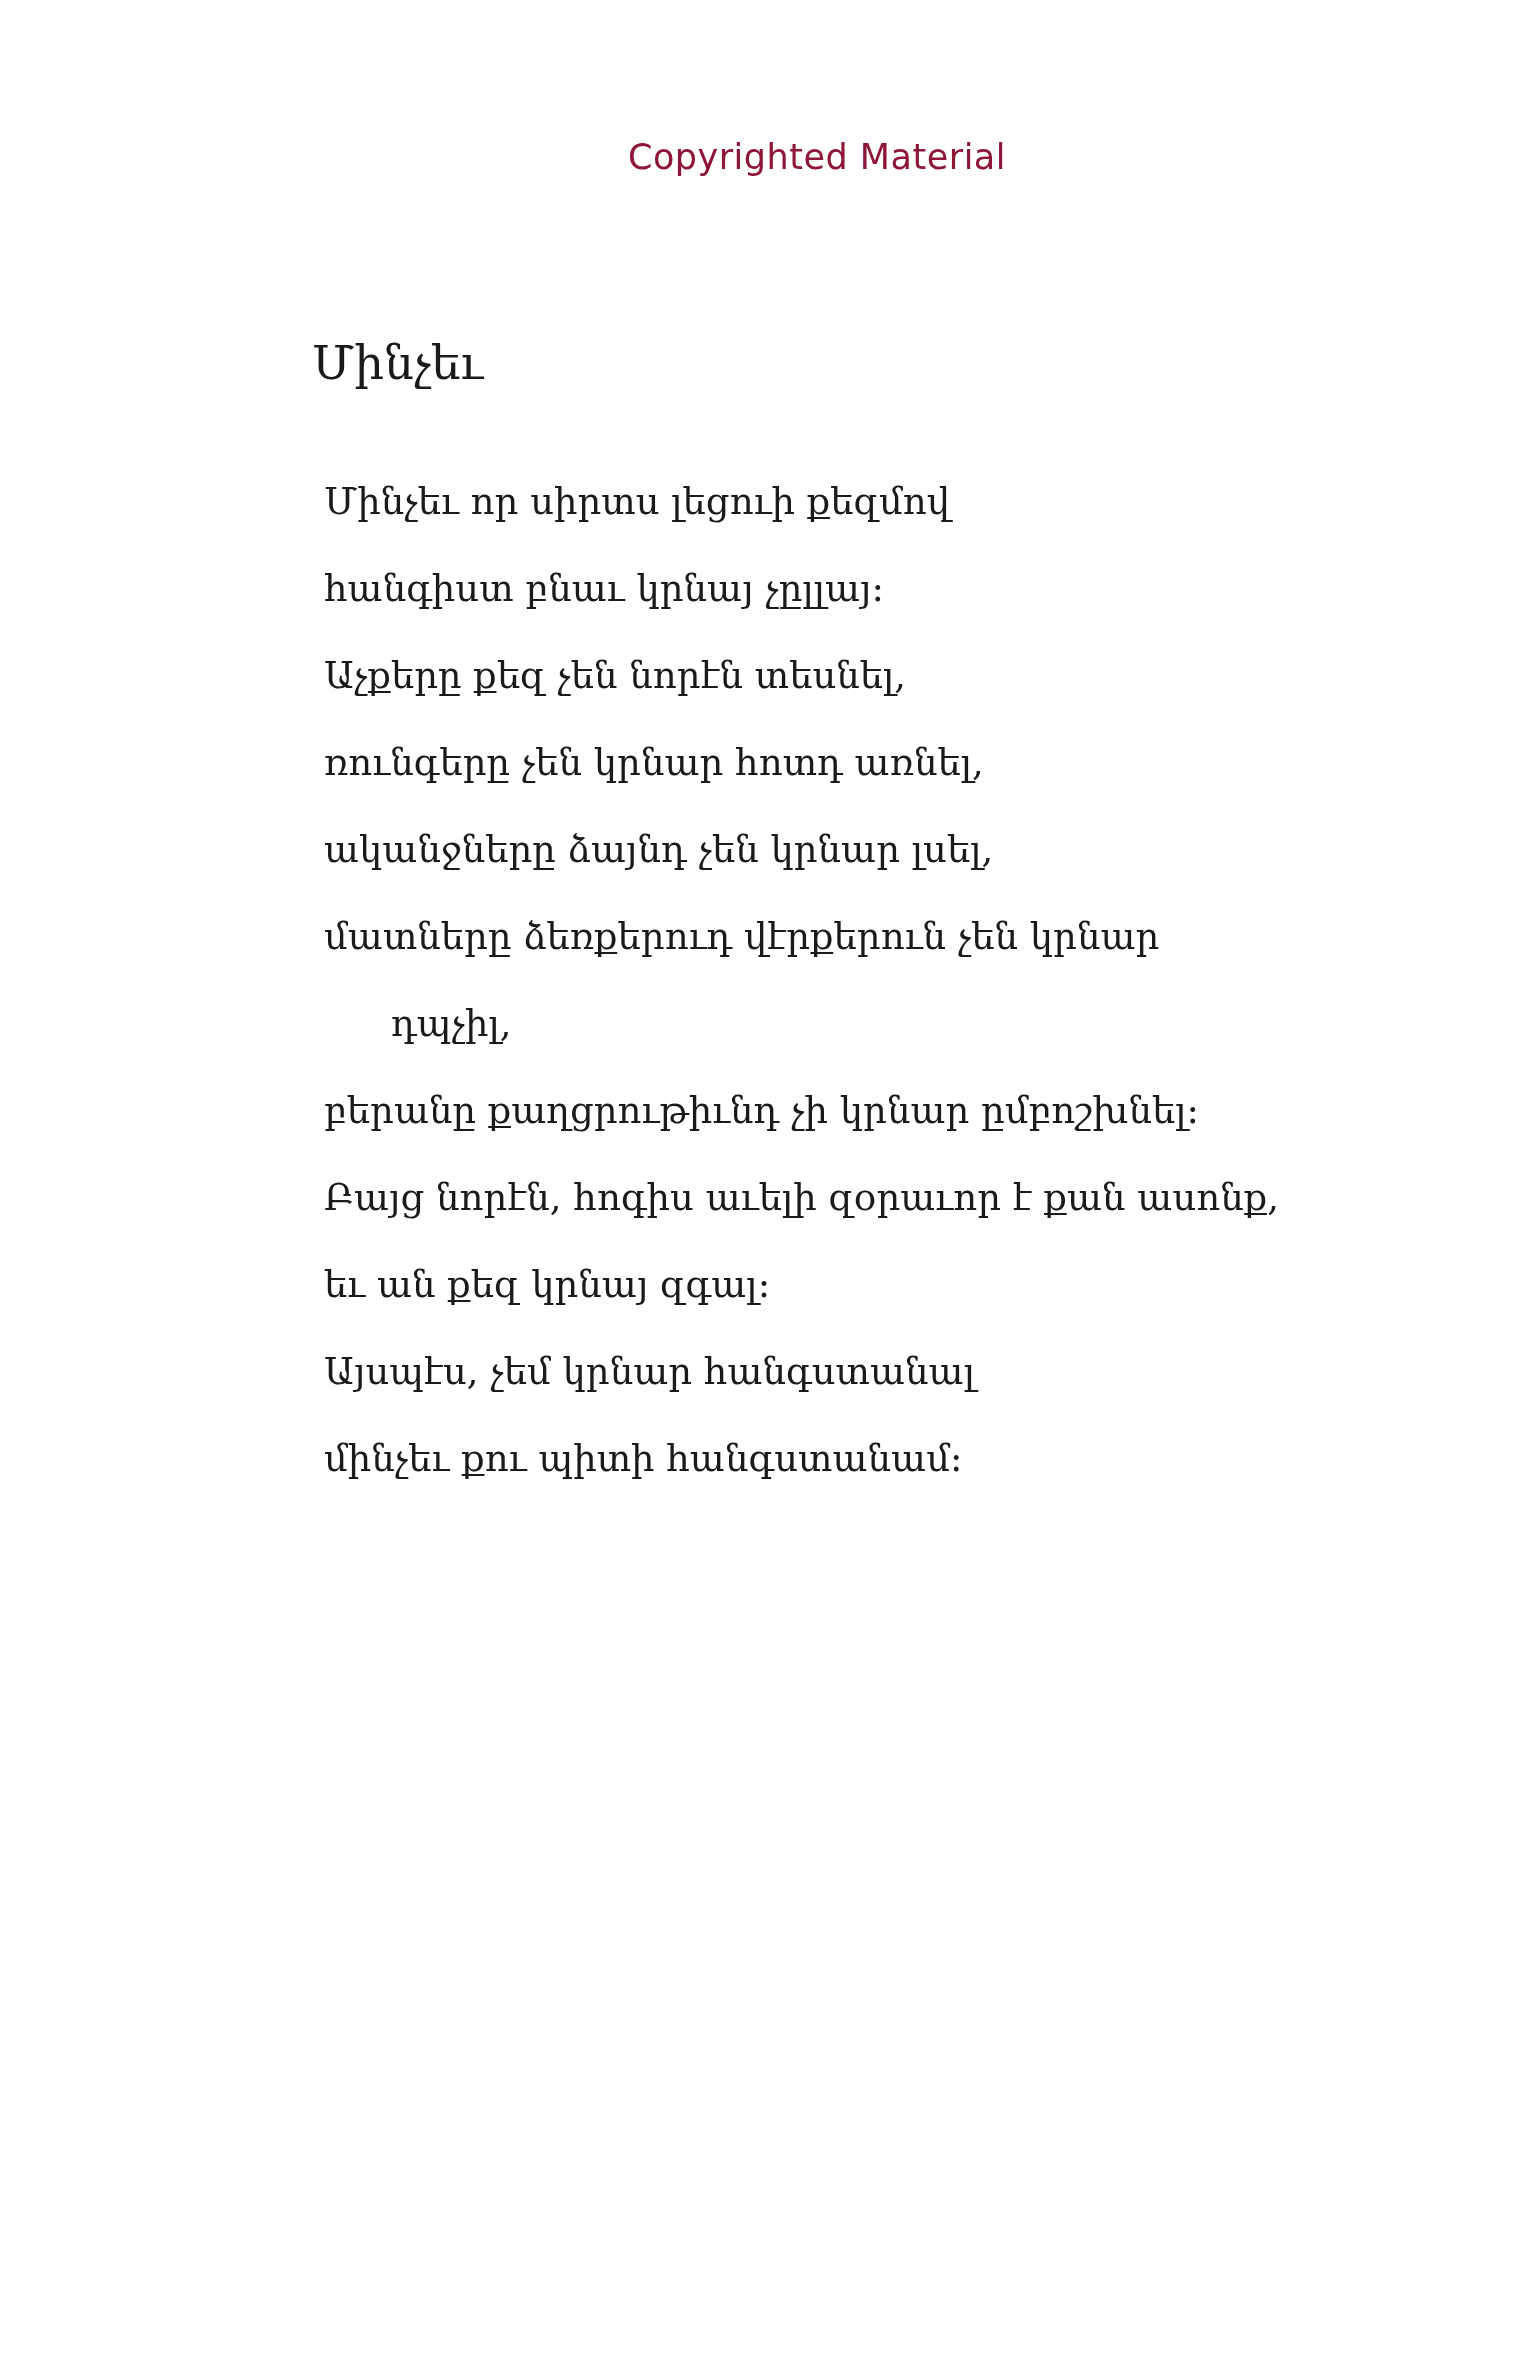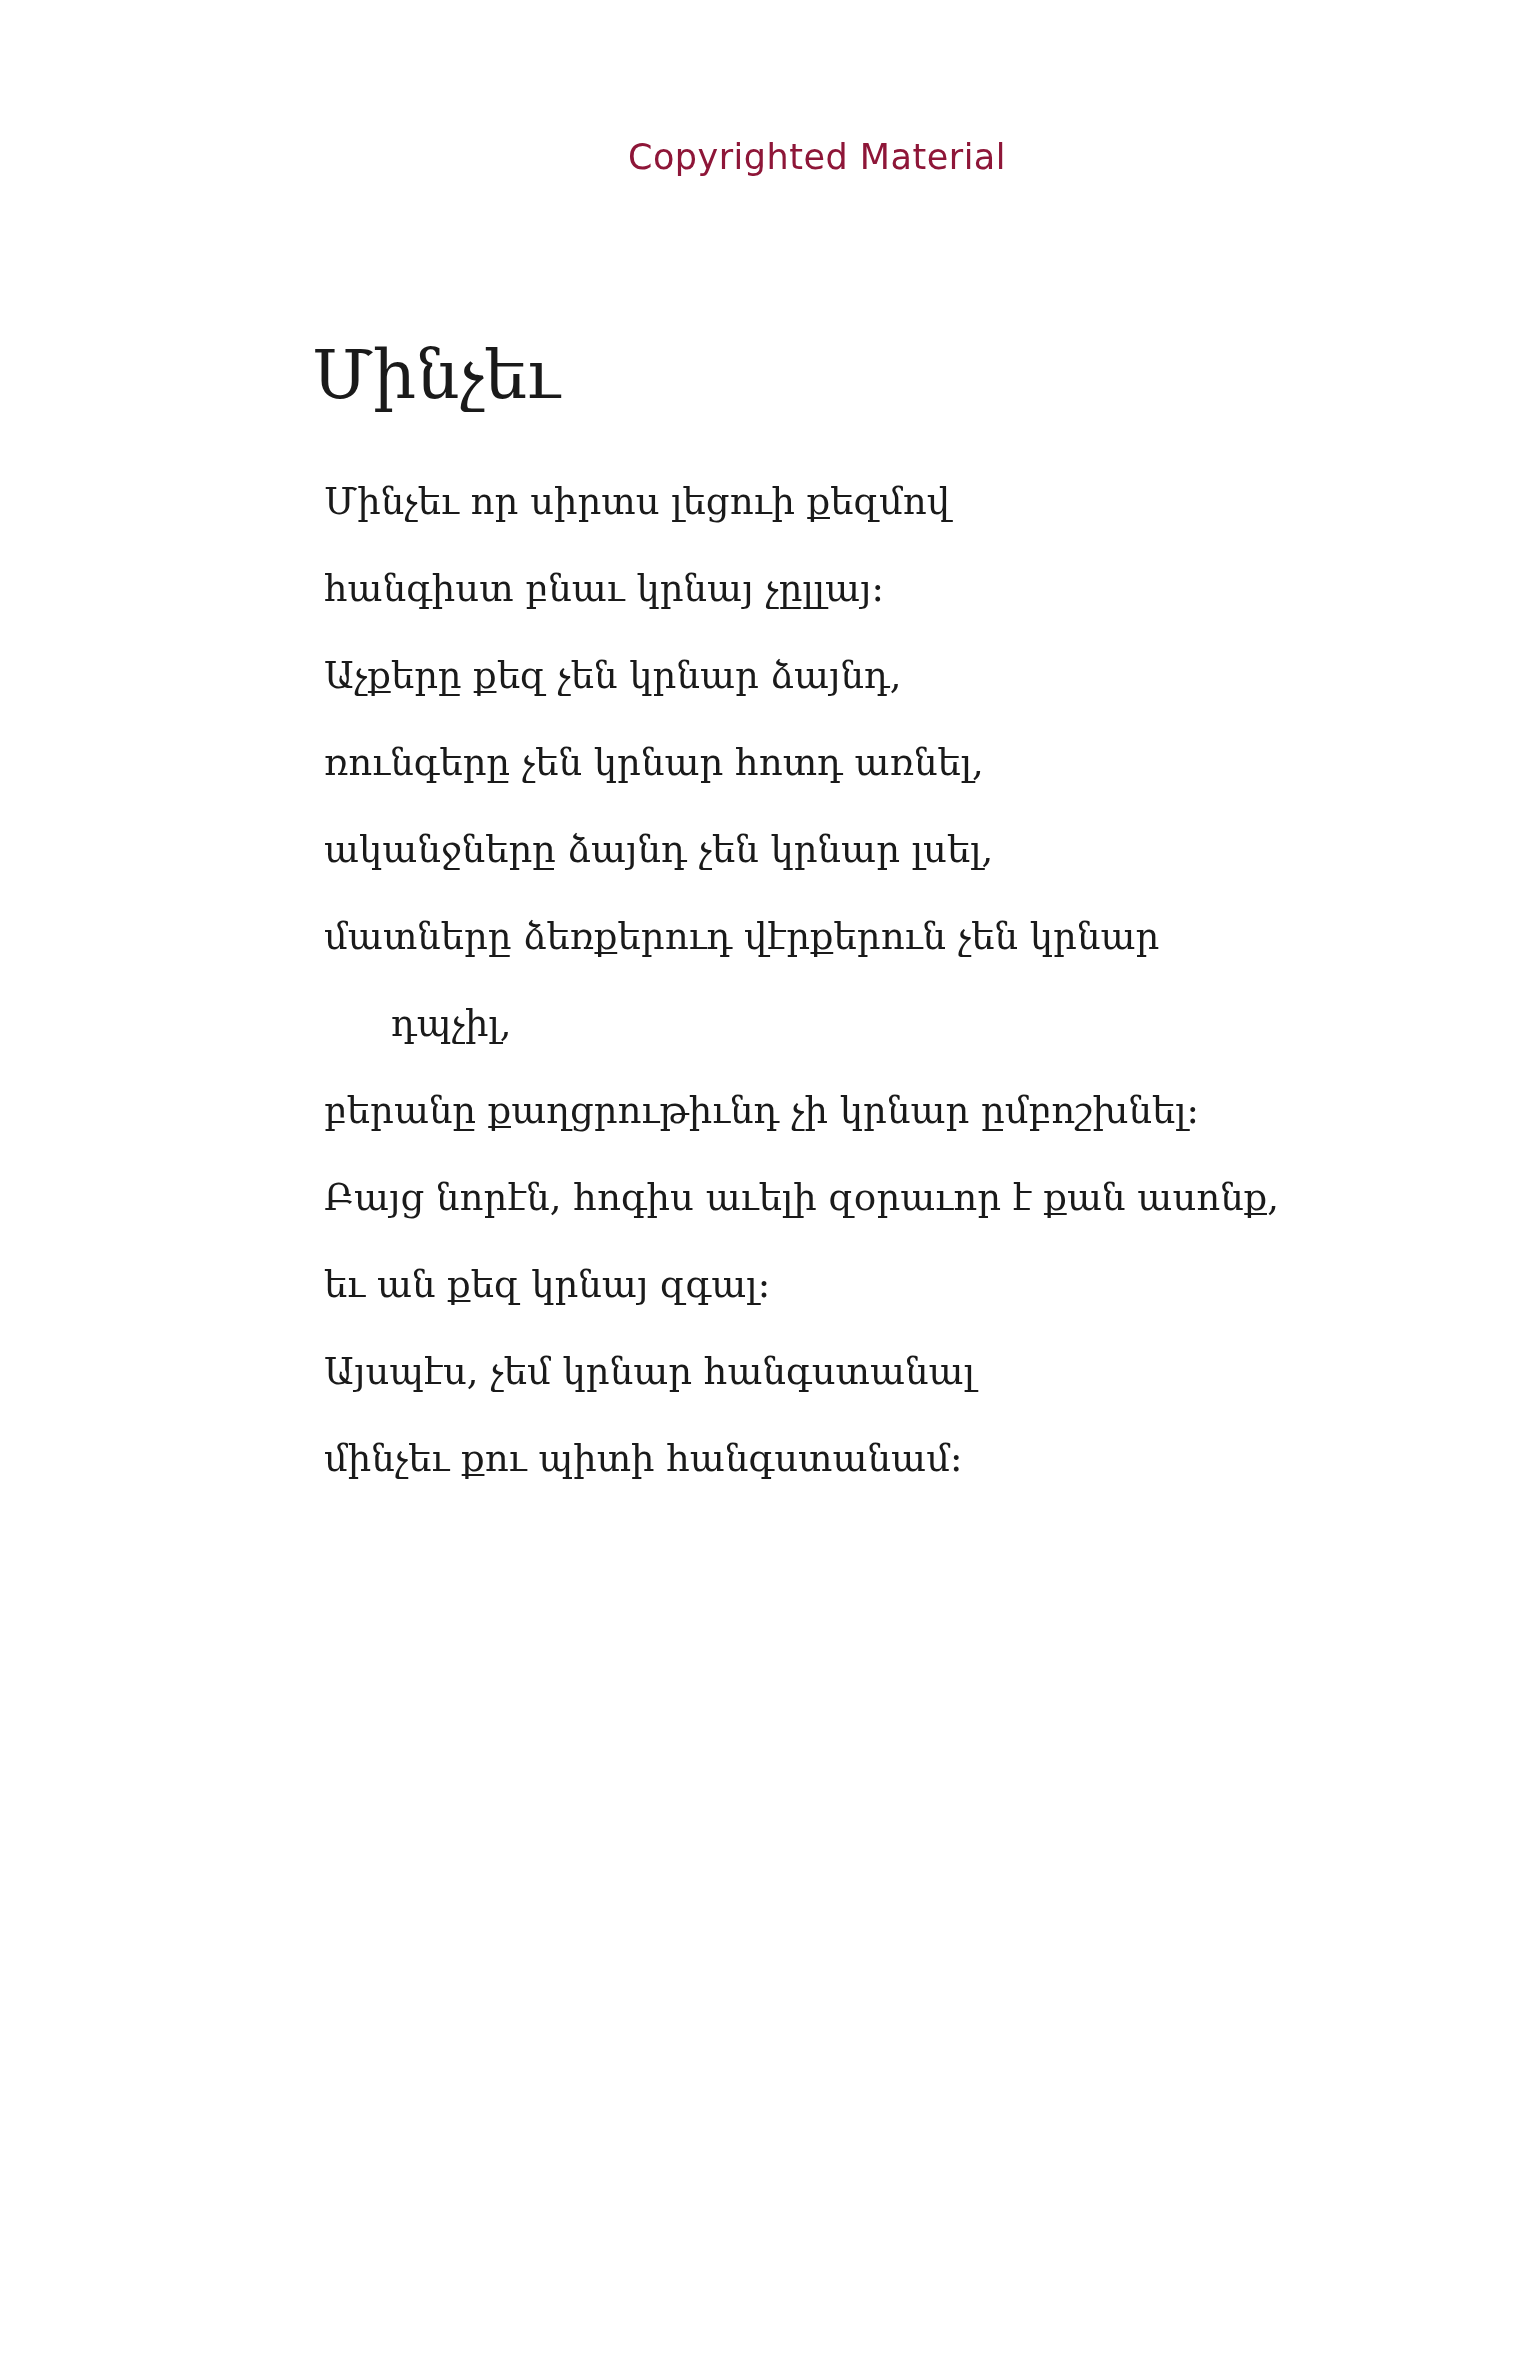--- a/index.html
+++ b/index.html
@@ -25,21 +25,21 @@
     font-family: "DejaVu Sans", "Liberation Sans", sans-serif;
     font-size: 35px;
     font-weight: 400;
     color: var(--header, #8E1638);
     letter-spacing: 0.5px;
   }
   .title {
     position: absolute;
     top: 287px;
     left: 264px;
-    font-size: 68px;
+    font-size: 47px;
     font-weight: 400;
     color: var(--text, #1a1a1a);
   }
   .poem {
     position: absolute;
     top: 404px;
     left: 264px;
     right: 186px;
   }
   .line {
@@ -67,21 +67,21 @@
 
 <div class="page">
 
   <div class="header">Copyrighted Material</div>
 
   <h1 class="title">Մինչեւ</h1>
 
   <div class="poem">
     <div class="line">Մինչեւ որ սիրտս լեցուի քեզմով</div>
     <div class="line">հանգիստ բնաւ կրնայ չըլլայ։</div>
-    <div class="line">Աչքերը քեզ չեն կրնար ձայնդ,</div>
+    <div class="line">Աչքերը քեզ չեն նորէն տեսնել,</div>
     <div class="line">ռունգերը չեն կրնար հոտդ առնել,</div>
     <div class="line">ականջները ձայնդ չեն կրնար լսել,</div>
     <div class="line">մատները ձեռքերուդ վէրքերուն չեն կրնար</div>
     <div class="line indent">դպչիլ,</div>
     <div class="line">բերանը քաղցրութիւնդ չի կրնար ըմբոշխնել։</div>
     <div class="line">Բայց նորէն, հոգիս աւելի զօրաւոր է քան ասոնք,</div>
     <div class="line">եւ ան քեզ կրնայ զգալ։</div>
     <div class="line">Այսպէս, չեմ կրնար հանգստանալ</div>
     <div class="line">մինչեւ քու պիտի հանգստանամ։</div>
   </div>

